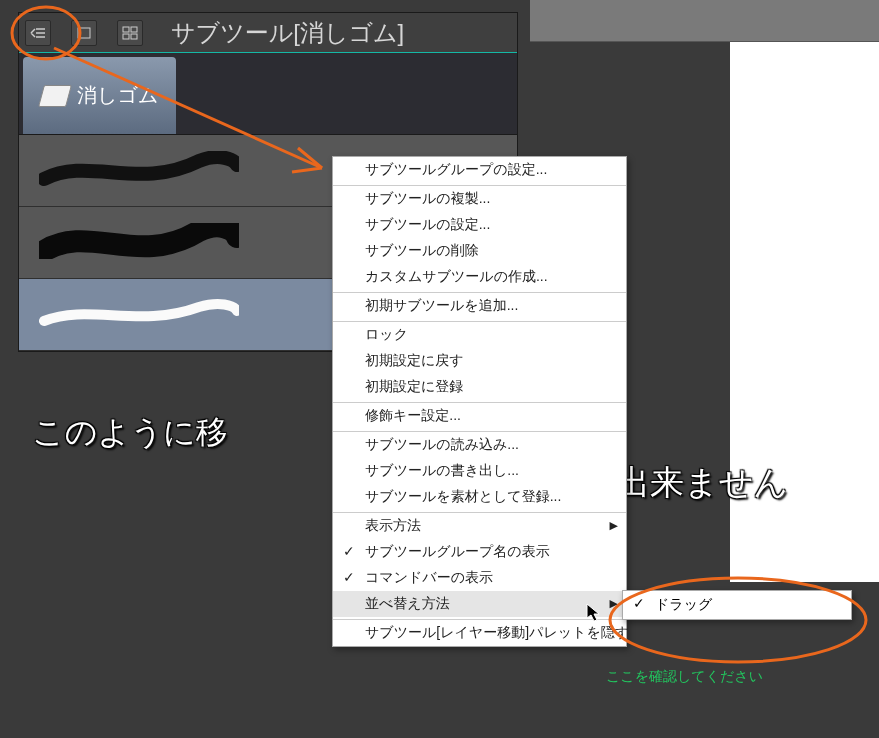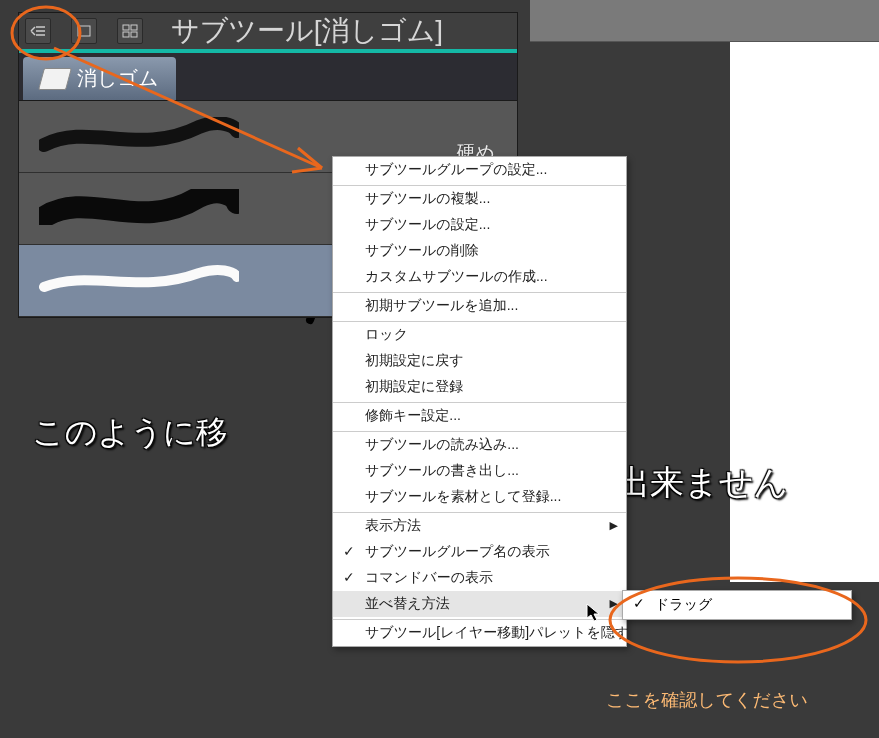--- a/index.html
+++ b/index.html
@@ -20,23 +20,23 @@
     width: 500px;
     background: #454545;
     border: 1px solid #1a1a1a;
   }
   .panel-header {
     height: 40px;
     display: flex;
     align-items: center;
     gap: 20px;
     background: #3f3f3f;
-    border-bottom: 4px solid #14b8a6;
+    border-bottom: 1px solid #14b8a6;
     color: #d6d6d6;
-    font-size: 28px;
+    font-size: 24px;
     padding: 0 6px;
   }
   .panel-header .iconbtn {
     width: 26px; height: 26px;
     background: #4a4a4a;
     border: 1px solid #2a2a2a;
     border-radius: 2px;
     display: flex; align-items: center; justify-content: center;
     color: #ccc;
   }
@@ -44,21 +44,21 @@
 
   .tab-row {
     display: flex;
     background: #2c2c32;
     border-bottom: 1px solid #1a1a1a;
   }
   .tab {
     display: flex;
     align-items: center;
     gap: 8px;
-    padding: 8px 18px;
+    padding: 25px 18px;
     background: linear-gradient(#8a99ad, #5c6b80);
     color: #fff;
     font-size: 20px;
     border-radius: 4px 4px 0 0;
     margin: 4px 4px 0 4px;
   }
   .tab .eraser-ico {
     width: 28px; height: 22px;
     background: #f2f2f2;
     border: 1px solid #888;
@@ -183,23 +183,23 @@
     top: 460px;
     color: #fff;
     font-size: 34px;
     font-weight: 500;
     text-shadow: 2px 2px 2px #000, -1px -1px 1px #000, 1px -1px 1px #000, -1px 1px 1px #000;
     white-space: nowrap;
   }
   .anno-hint {
     position: absolute;
     left: 606px;
-    top: 688px;
-    color: #fdba74;
-    font-size: 18px;
+    top: 668px;
+    color: #22c55e;
+    font-size: 14px;
     white-space: nowrap;
   }
 
   
   .overlay {
     position: absolute;
     left: 0; top: 0;
     width: 879px; height: 738px;
     pointer-events: none;
   }

